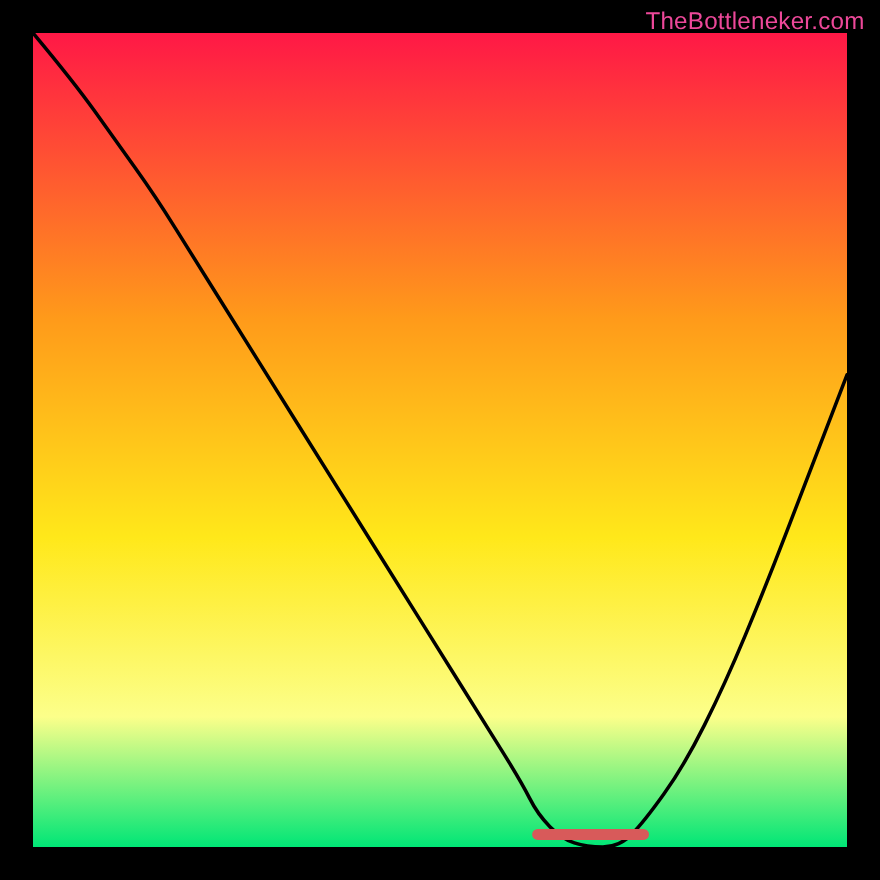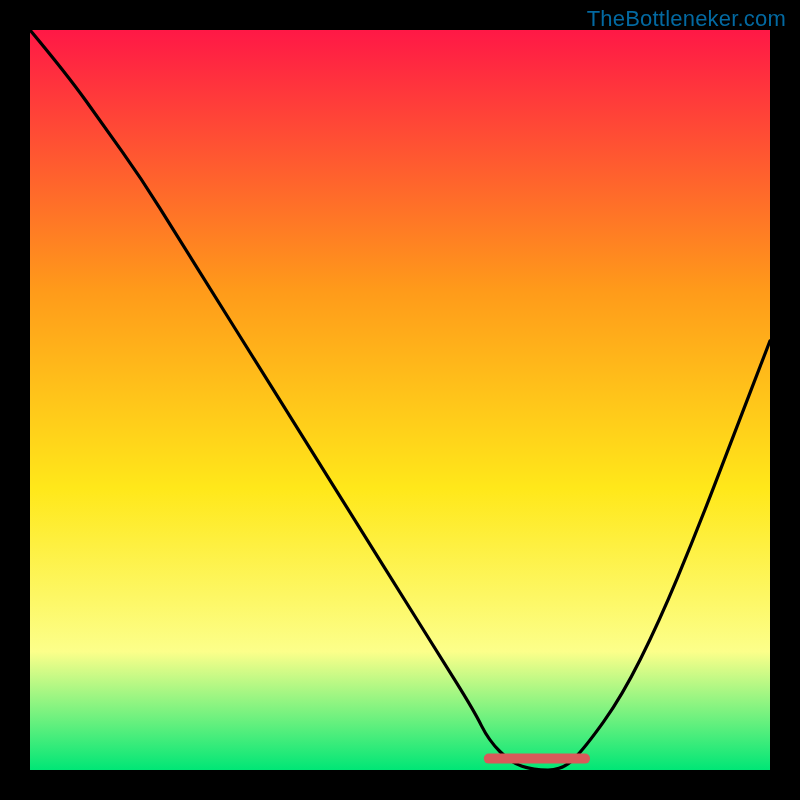--- a/index.html
+++ b/index.html
@@ -8,21 +8,21 @@
     height: 800px;
     background: #000;
     position: relative;
     font-family: Arial, Helvetica, sans-serif;
     overflow: hidden;
   }
   .watermark {
     position: absolute;
     top: 6px;
     right: 14px;
-    color: #0369a1;
+    color: #ec4899;
     font-size: 22px;
     font-weight: 500;
     letter-spacing: 0.2px;
     z-index: 10;
   }
   .plot-area {
     position: absolute;
     left: 30px;
     top: 30px;
     width: 740px;

